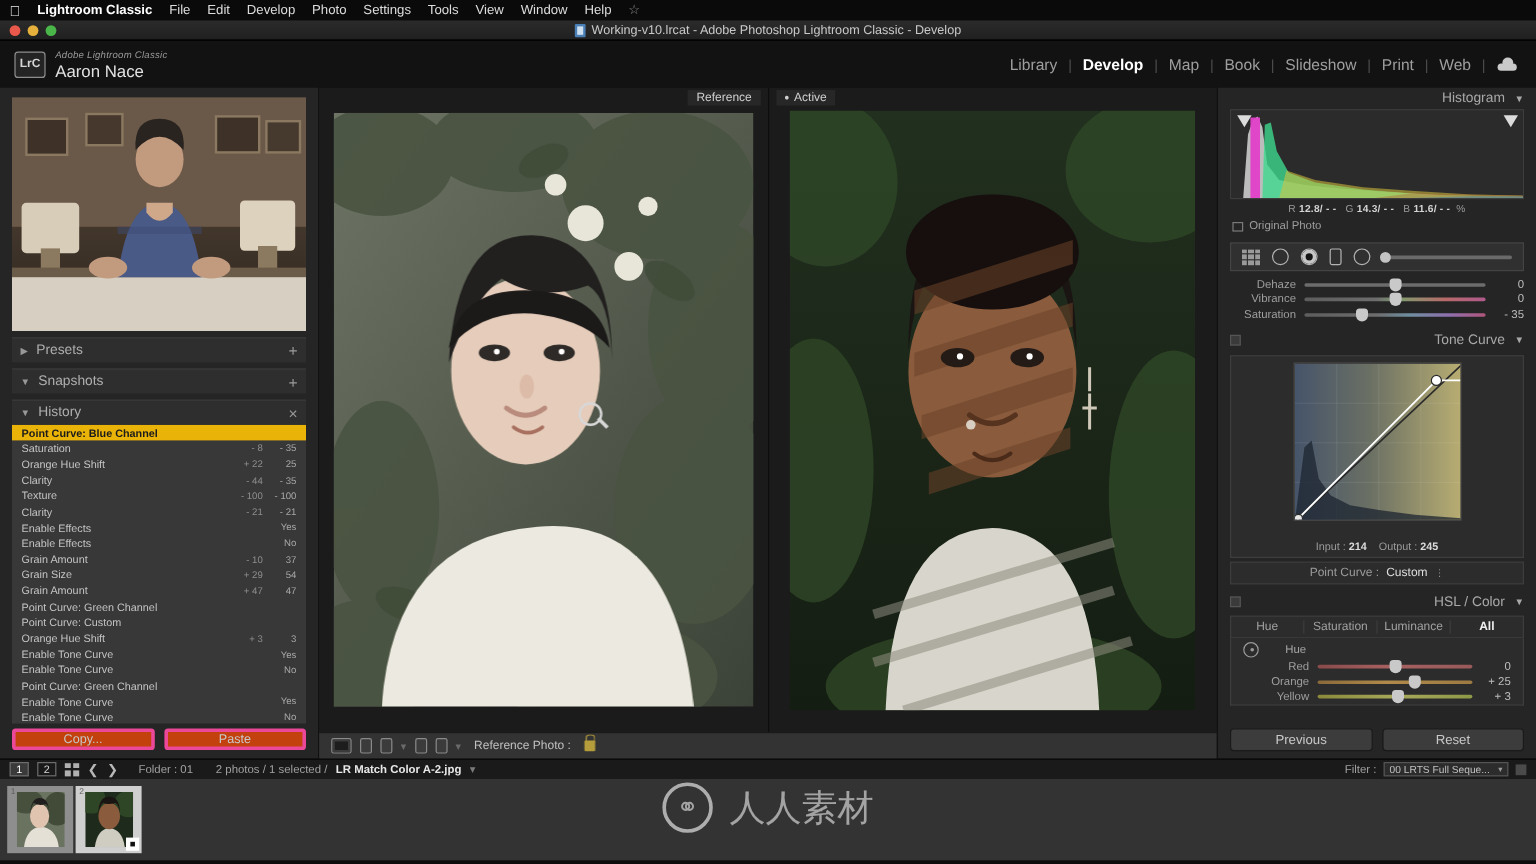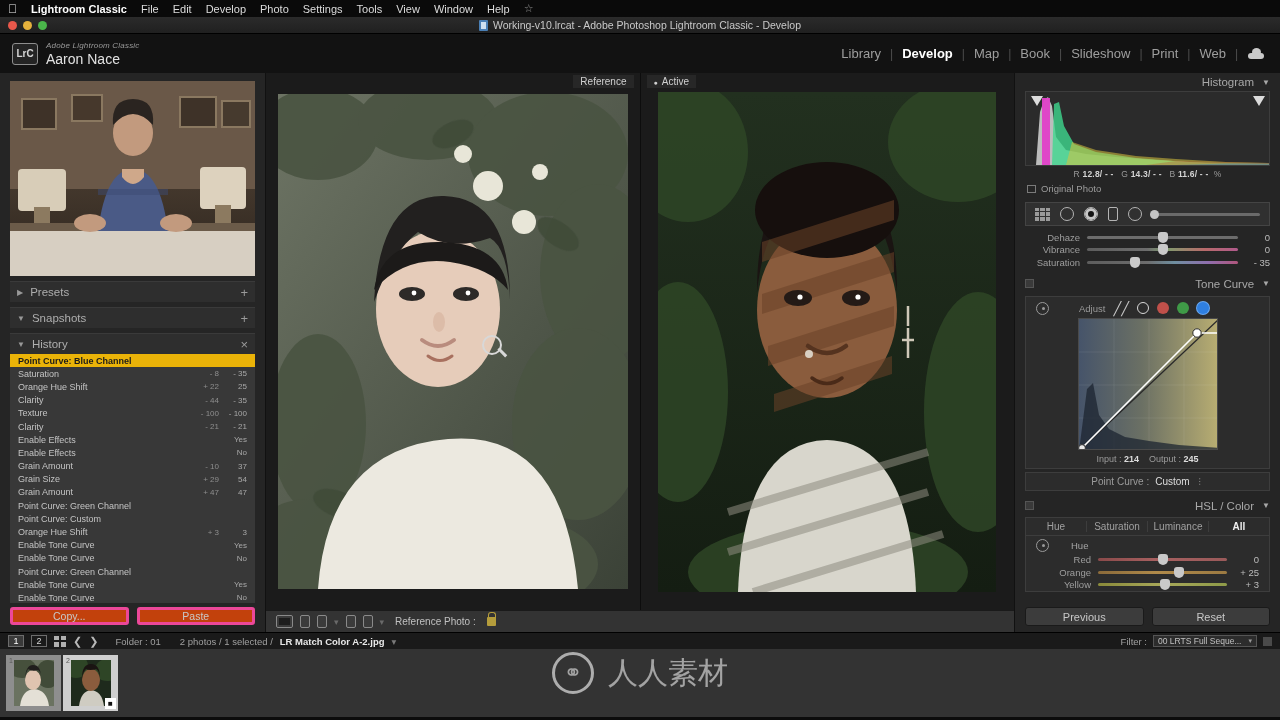--- a/index.html
+++ b/index.html
@@ -105,21 +105,21 @@
   .sl-val{ width:32px; text-align:right; color:#bdbdbd; font-size:9.5px;}
   .tcurve-box{ margin:3px 10px 0 10px; background:#2c2c2c; border:1px solid #3d3d3d; padding:5px 0 4px 0;}
   .adjrow{ display:flex; align-items:center; gap:8px; padding:0 10px 3px 10px;}
   .adjrow .txt{ font-size:9.5px; color:#9a9a9a; margin-left:22px;}
   .cdot{ width:12px; height:12px; border-radius:50%;}
   .cdot.r{ background:#c0504a;} .cdot.g{ background:#3f9a47;} .cdot.b{ background:#2f7fe0; box-shadow:0 0 0 1px #6aa8f0;}
   .cdot.w{ border:1.6px solid #d8d8d8; background:transparent;}
   .targ{ width:13px; height:13px; border-radius:50%; border:1px solid #9a9a9a; position:relative;}
   .targ:after{ content:""; position:absolute; left:4.5px; top:4.5px; width:3px; height:3px; border-radius:50%; background:#9a9a9a;}
   .curve-grid{ width:140px; height:132px; margin:0 auto; position:relative; border:1px solid #4a4a4a; overflow:hidden;}
-  .io{ text-align:center; font-size:9px; color:#9b9b9b; padding-top:4px;}
+  .io{ text-align:center; font-size:9px; color:#9b9b9b; padding-top:16px;}
   .io b{ color:#dcdcdc; }
   .pcrow{ display:flex; align-items:center; justify-content:center; gap:6px; height:19px; margin:3px 10px 0 10px; background:#2c2c2c; border:1px solid #3d3d3d; font-size:10px; color:#9b9b9b;}
   .pcrow b{ color:#dedede; font-weight:normal;}
   .hsltabs{ display:flex; margin:2px 10px 0 10px; background:#2c2c2c; border:1px solid #3d3d3d; height:19px; align-items:center;}
   .hsltab{ flex:1; text-align:center; font-size:10px; color:#a0a0a0; border-right:1px solid #3d3d3d;}
   .hsltab:last-child{ border-right:none;}
   .hsltab.active{ color:#efefef; font-weight:bold;}
   .huesec{ margin:0 10px; background:#2c2c2c; border:1px solid #3d3d3d; border-top:none; padding:3px 0 0 0; overflow:hidden;}
   .huehdr{ display:flex; align-items:center; padding:0 10px 2px 10px; font-size:9.5px; color:#a5a5a5;}
   .prevreset{ display:flex; gap:8px; margin:4px 10px 6px 10px;}
@@ -568,29 +568,20 @@
       </div>
     </div>
 
     <div class="rp-hdr" style="margin-top:6px;">
       <span class="sw"></span>
       <span>Tone Curve</span>
       <span class="tri">▼</span>
     </div>
 
     <div class="tcurve-box">
-      <div class="adjrow">
-        <span class="targ"></span>
-        <span class="txt">Adjust</span>
-        <span style="color:#c8c8c8;font-size:13px;line-height:1;">╱╱</span>
-        <span class="cdot w"></span>
-        <span class="cdot r"></span>
-        <span class="cdot g"></span>
-        <span class="cdot b"></span>
-      </div>
 
       <div class="curve-grid">
         <svg width="140" height="132" viewBox="0 0 140 132">
           <defs>
             <linearGradient id="cgrad" x1="0" y1="0" x2="1" y2="0">
               <stop offset="0%" stop-color="#46546a"></stop>
                 <stop offset="45%" stop-color="#6b7064"></stop>
                 <stop offset="100%" stop-color="#b9ae72"></stop>
             </linearGradient>
           </defs>

